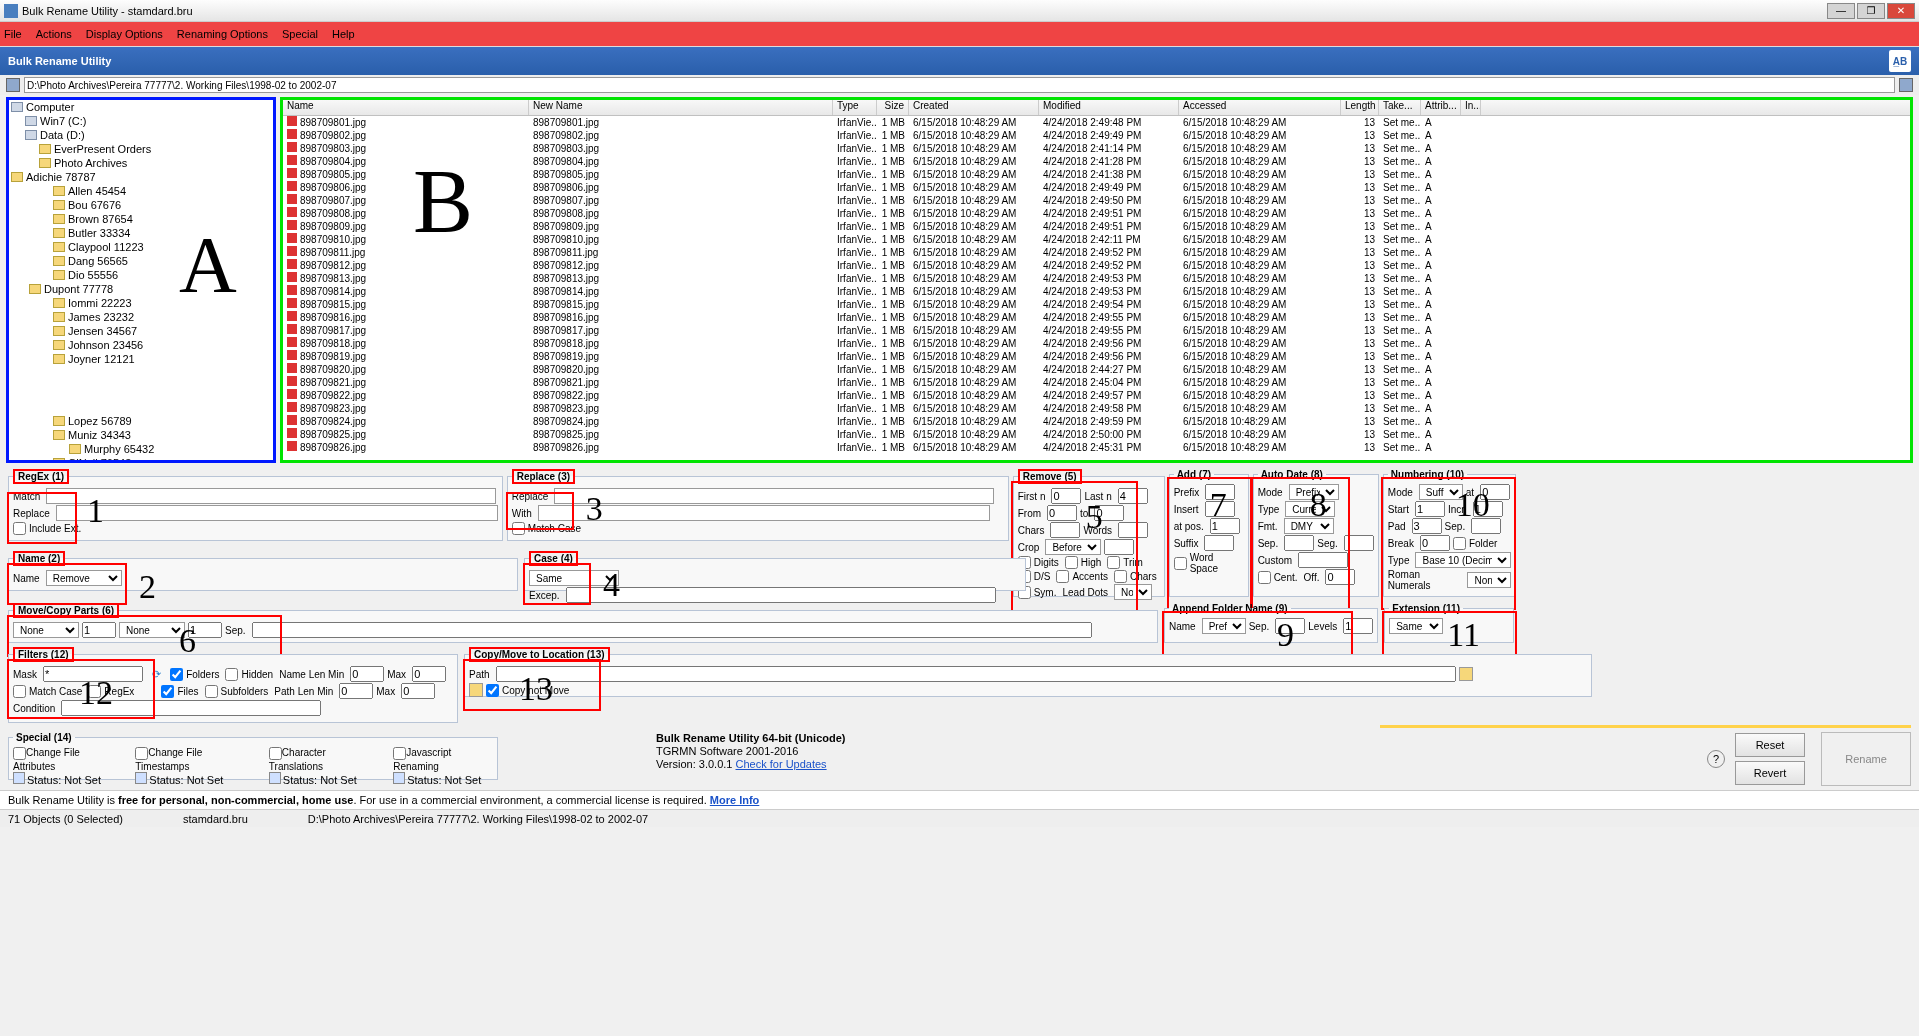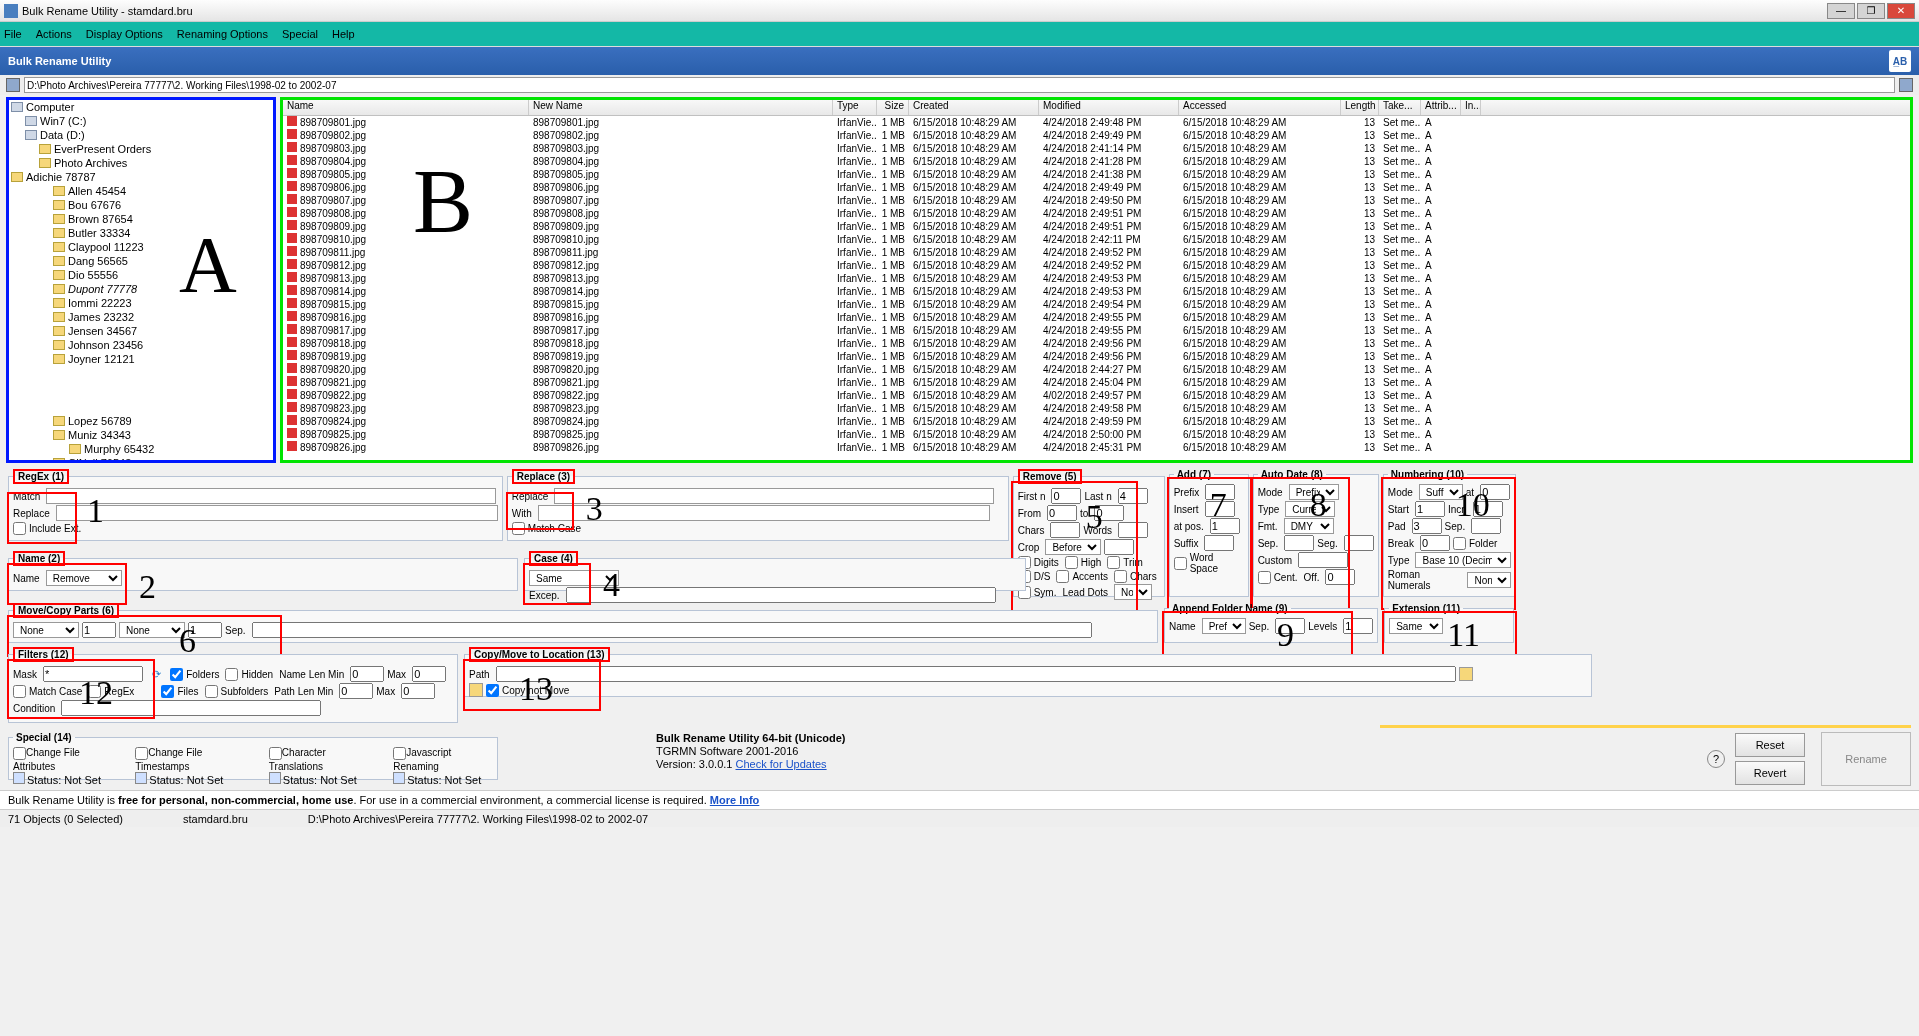--- a/index.html
+++ b/index.html
@@ -7,21 +7,21 @@
 
 
 .titlebar { height: 22px; background: linear-gradient(#fdfdfd,#e5e5e5); display:flex; align-items:center; padding:0 4px; border-bottom:1px solid #ccc; }
 .titlebar .icon { width:14px;height:14px;background:#4a7fbf;margin-right:4px;display:inline-block;}
 .titlebar .title { flex:1; }
 .titlebar .btns { display:flex; gap:2px;}
 .titlebar .btns div { width:28px;height:16px;background:#d4d4d4;border:1px solid #888;display:flex;align-items:center;justify-content:center;font-size:10px;}
 .titlebar .btns .close { background:#d9483b;color:#fff;}
 
 
-.menubar { height:20px; background:#14b8a6; display:flex; align-items:center; padding:12px 4px; gap:14px; border-bottom:1px solid #ddd;}
+.menubar { height:20px; background:#ef4444; display:flex; align-items:center; padding:12px 4px; gap:14px; border-bottom:1px solid #ddd;}
 .menubar span { cursor:default; }
 
 
 .blueheader { height:28px; background:linear-gradient(#3a6fbf,#2a5fab); color:#fff; font-size:16px; font-weight:bold; display:flex; align-items:center; padding:0 8px;}
 .blueheader .logo { margin-left:auto; width:22px;height:22px;background:#fff;border-radius:2px;display:flex;align-items:center;justify-content:center;color:#2a5fab;font-weight:bold;font-size:10px;}
 
 
 .pathbar { height:20px; display:flex; align-items:center; padding:2px 6px; gap:4px; background:#eee;}
 .pathbar input { flex:1; height:16px; border:1px solid #aaa; padding:0 4px; font-size:11px;}
 .pathbar .ico { width:14px;height:14px;background:#8fa8cc;border:1px solid #666;}
@@ -157,21 +157,21 @@
           <span>Claypool 11223</span>
         </div>
         <div class="treenode" style="padding-left: 44px;">
           <span class="fico"></span>
           <span>Dang 56565</span>
         </div>
         <div class="treenode" style="padding-left: 44px;">
           <span class="fico"></span>
           <span>Dio 55556</span>
         </div>
-        <div class="treenode" style="padding-left: 44px; font-style: italic;">
+        <div class="treenode" style="padding-left: 20px;">
           <span class="fico"></span>
           <span>Dupont 77778</span>
         </div>
         <div class="treenode" style="padding-left: 44px;">
           <span class="fico"></span>
           <span>Iommi 22223</span>
         </div>
         <div class="treenode" style="padding-left: 44px;">
           <span class="fico"></span>
           <span>James 23232</span>
@@ -506,21 +506,21 @@
           <div class="c-take">Set me...</div>
           <div class="c-attrib">A</div>
           <div class="c-in"></div>
         </div>
         <div class="filerow">
           <div class="c-name"><span class="rico"></span>898709822.jpg</div>
           <div class="c-newname">898709822.jpg</div>
           <div class="c-type">IrfanVie...</div>
           <div class="c-size">1 MB</div>
           <div class="c-created">6/15/2018 10:48:29 AM</div>
-          <div class="c-modified">4/02/2018 2:49:57 PM</div>
+          <div class="c-modified">4/24/2018 2:49:57 PM</div>
           <div class="c-accessed">6/15/2018 10:48:29 AM</div>
           <div class="c-length">13</div>
           <div class="c-take">Set me...</div>
           <div class="c-attrib">A</div>
           <div class="c-in"></div>
         </div>
         <div class="filerow">
           <div class="c-name"><span class="rico"></span>898709823.jpg</div>
           <div class="c-newname">898709823.jpg</div>
           <div class="c-type">IrfanVie...</div>

